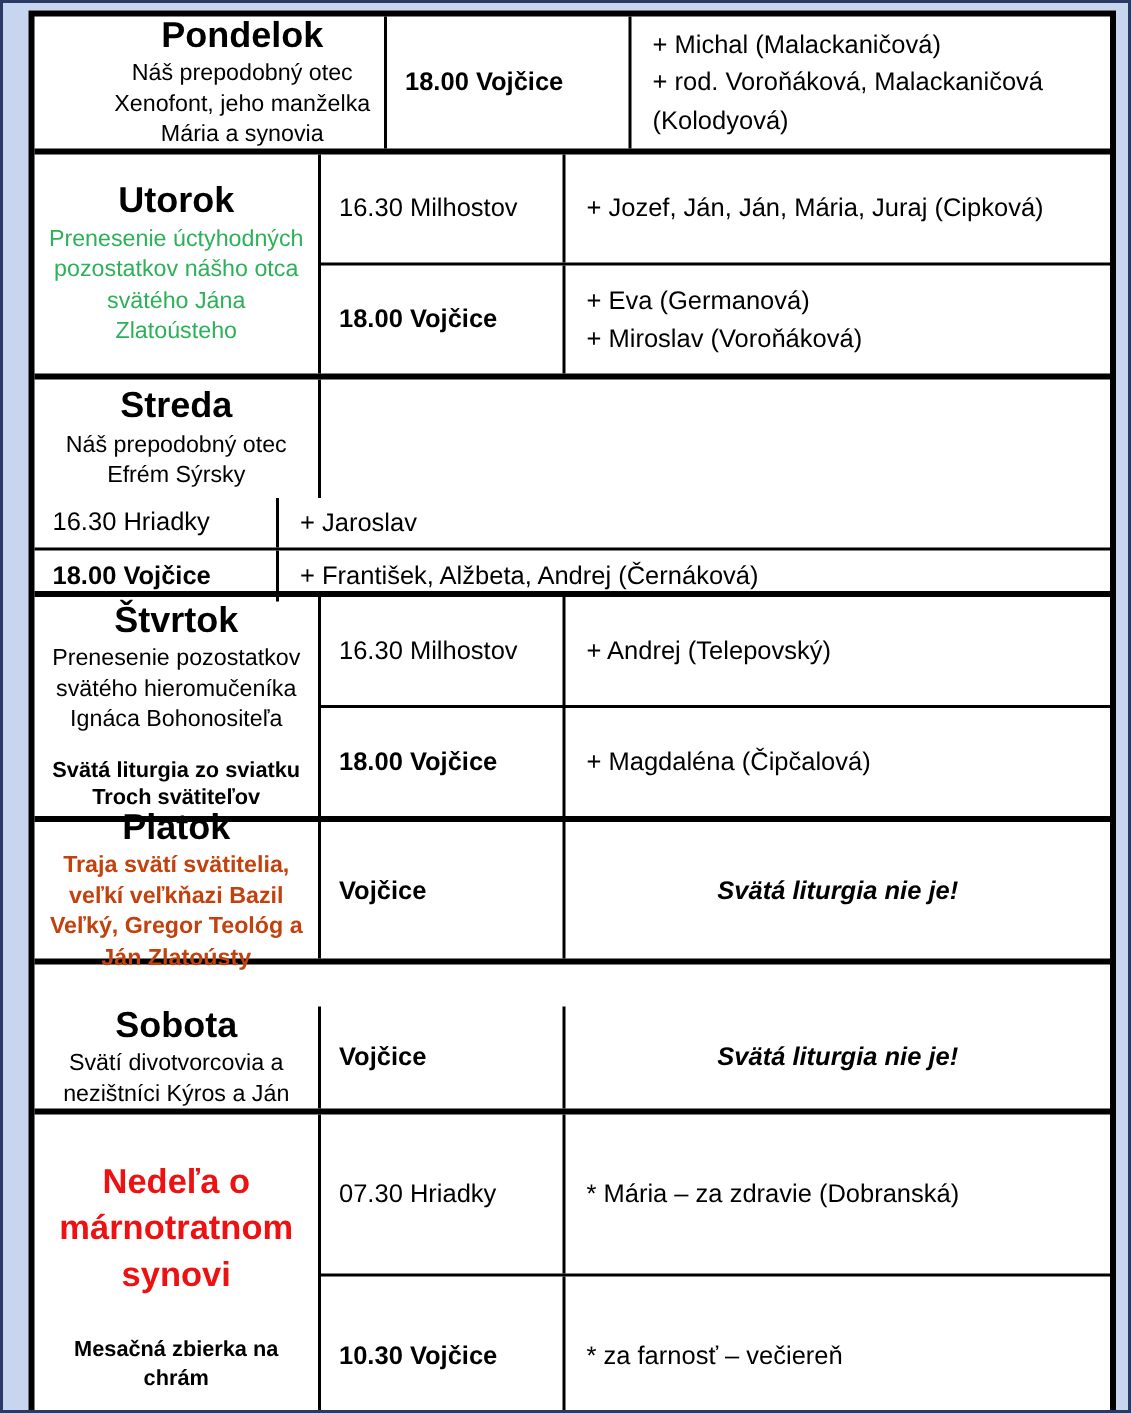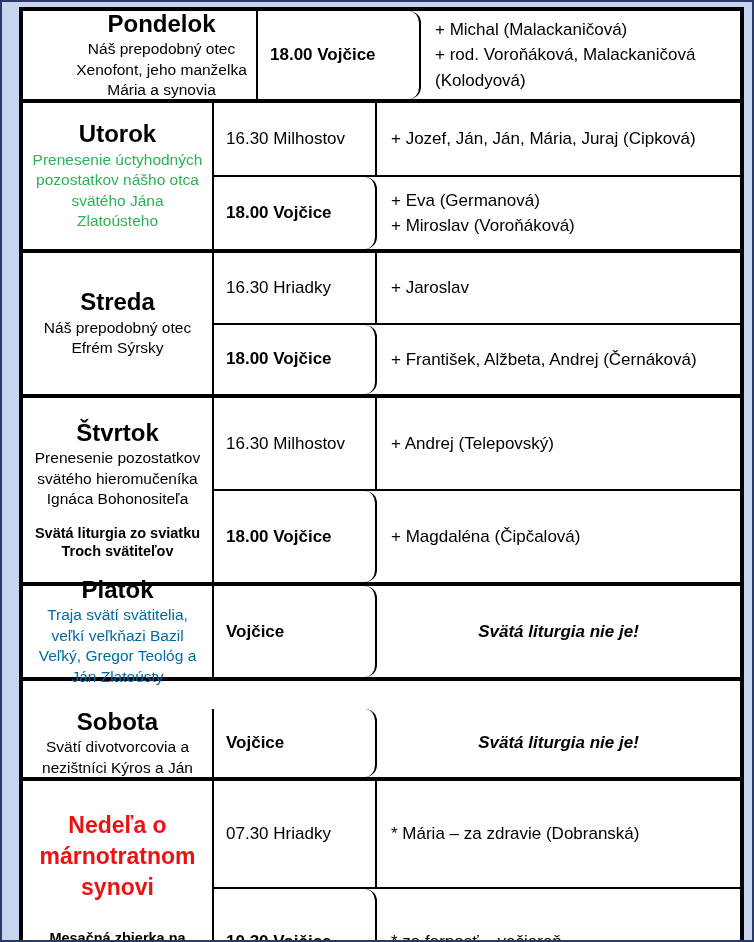--- a/index.html
+++ b/index.html
@@ -26,38 +26,38 @@
     display: flex;
     flex-direction: column;
     align-items: center;
     justify-content: center;
     text-align: center;
     padding: 4px 6px;
   }
   .day-title { font-size: 24px; font-weight: bold; line-height: 1.15; }
   .day-desc  { font-size: 15.5px; line-height: 1.32; margin-top: 2px; }
   .day-desc.green { color: #2db158; }
-  .day-desc.green-bold { color: #0369a1; font-weight: normal; }
+  .day-desc.green-bold { color: #c2410c; font-weight: bold; }
   .day-note { font-size: 14.5px; font-weight: bold; line-height: 1.3; margin-top: 14px; }
   .day-title.red { color: #ee1111; font-size: 23px; line-height: 1.35; }
   .day-cell.sunday .day-note { margin-top: 26px; }
 
   .services { flex: 1; display: flex; flex-direction: column; }
   .service { flex: 1; display: flex; border-bottom: 2px solid #000; }
   .service:last-child { border-bottom: none; }
 
   .time-cell {
     width: 163px;
     border-right: 2px solid #000;
     display: flex;
     align-items: center;
     padding-left: 12px;
     font-size: 17px;
   }
-  .time-cell.bold { font-weight: bold; border-radius: 12px; }
+  .time-cell.bold { font-weight: bold; }
 
   .intention-cell {
     flex: 1;
     display: flex;
     align-items: center;
     padding: 4px 10px 4px 14px;
     font-size: 17px;
     line-height: 1.5;
     white-space: pre-line;
   }
@@ -65,22 +65,22 @@
     justify-content: center;
     font-weight: bold;
     font-style: italic;
     padding: 0;
     text-align: center;
   }
 
   
   .h-mon { height: 92px; padding-left: 44px; }
   .h-tue { height: 150px; }
-  .h-wed { height: 145px; }
-  .h-thu { height: 188px; justify-content: center; }
+  .h-wed { height: 145px; flex-direction: column; }
+  .h-thu { height: 150px; justify-content: center; }
   .h-fri { height: 95px; }
   .h-sat { height: 72px; margin-top: 28px; }
   .h-sun { height: 214px; }
 </style>
 </head>
 <body>
 
 <div class="schedule-table">
 
   <div class="block h-mon">

